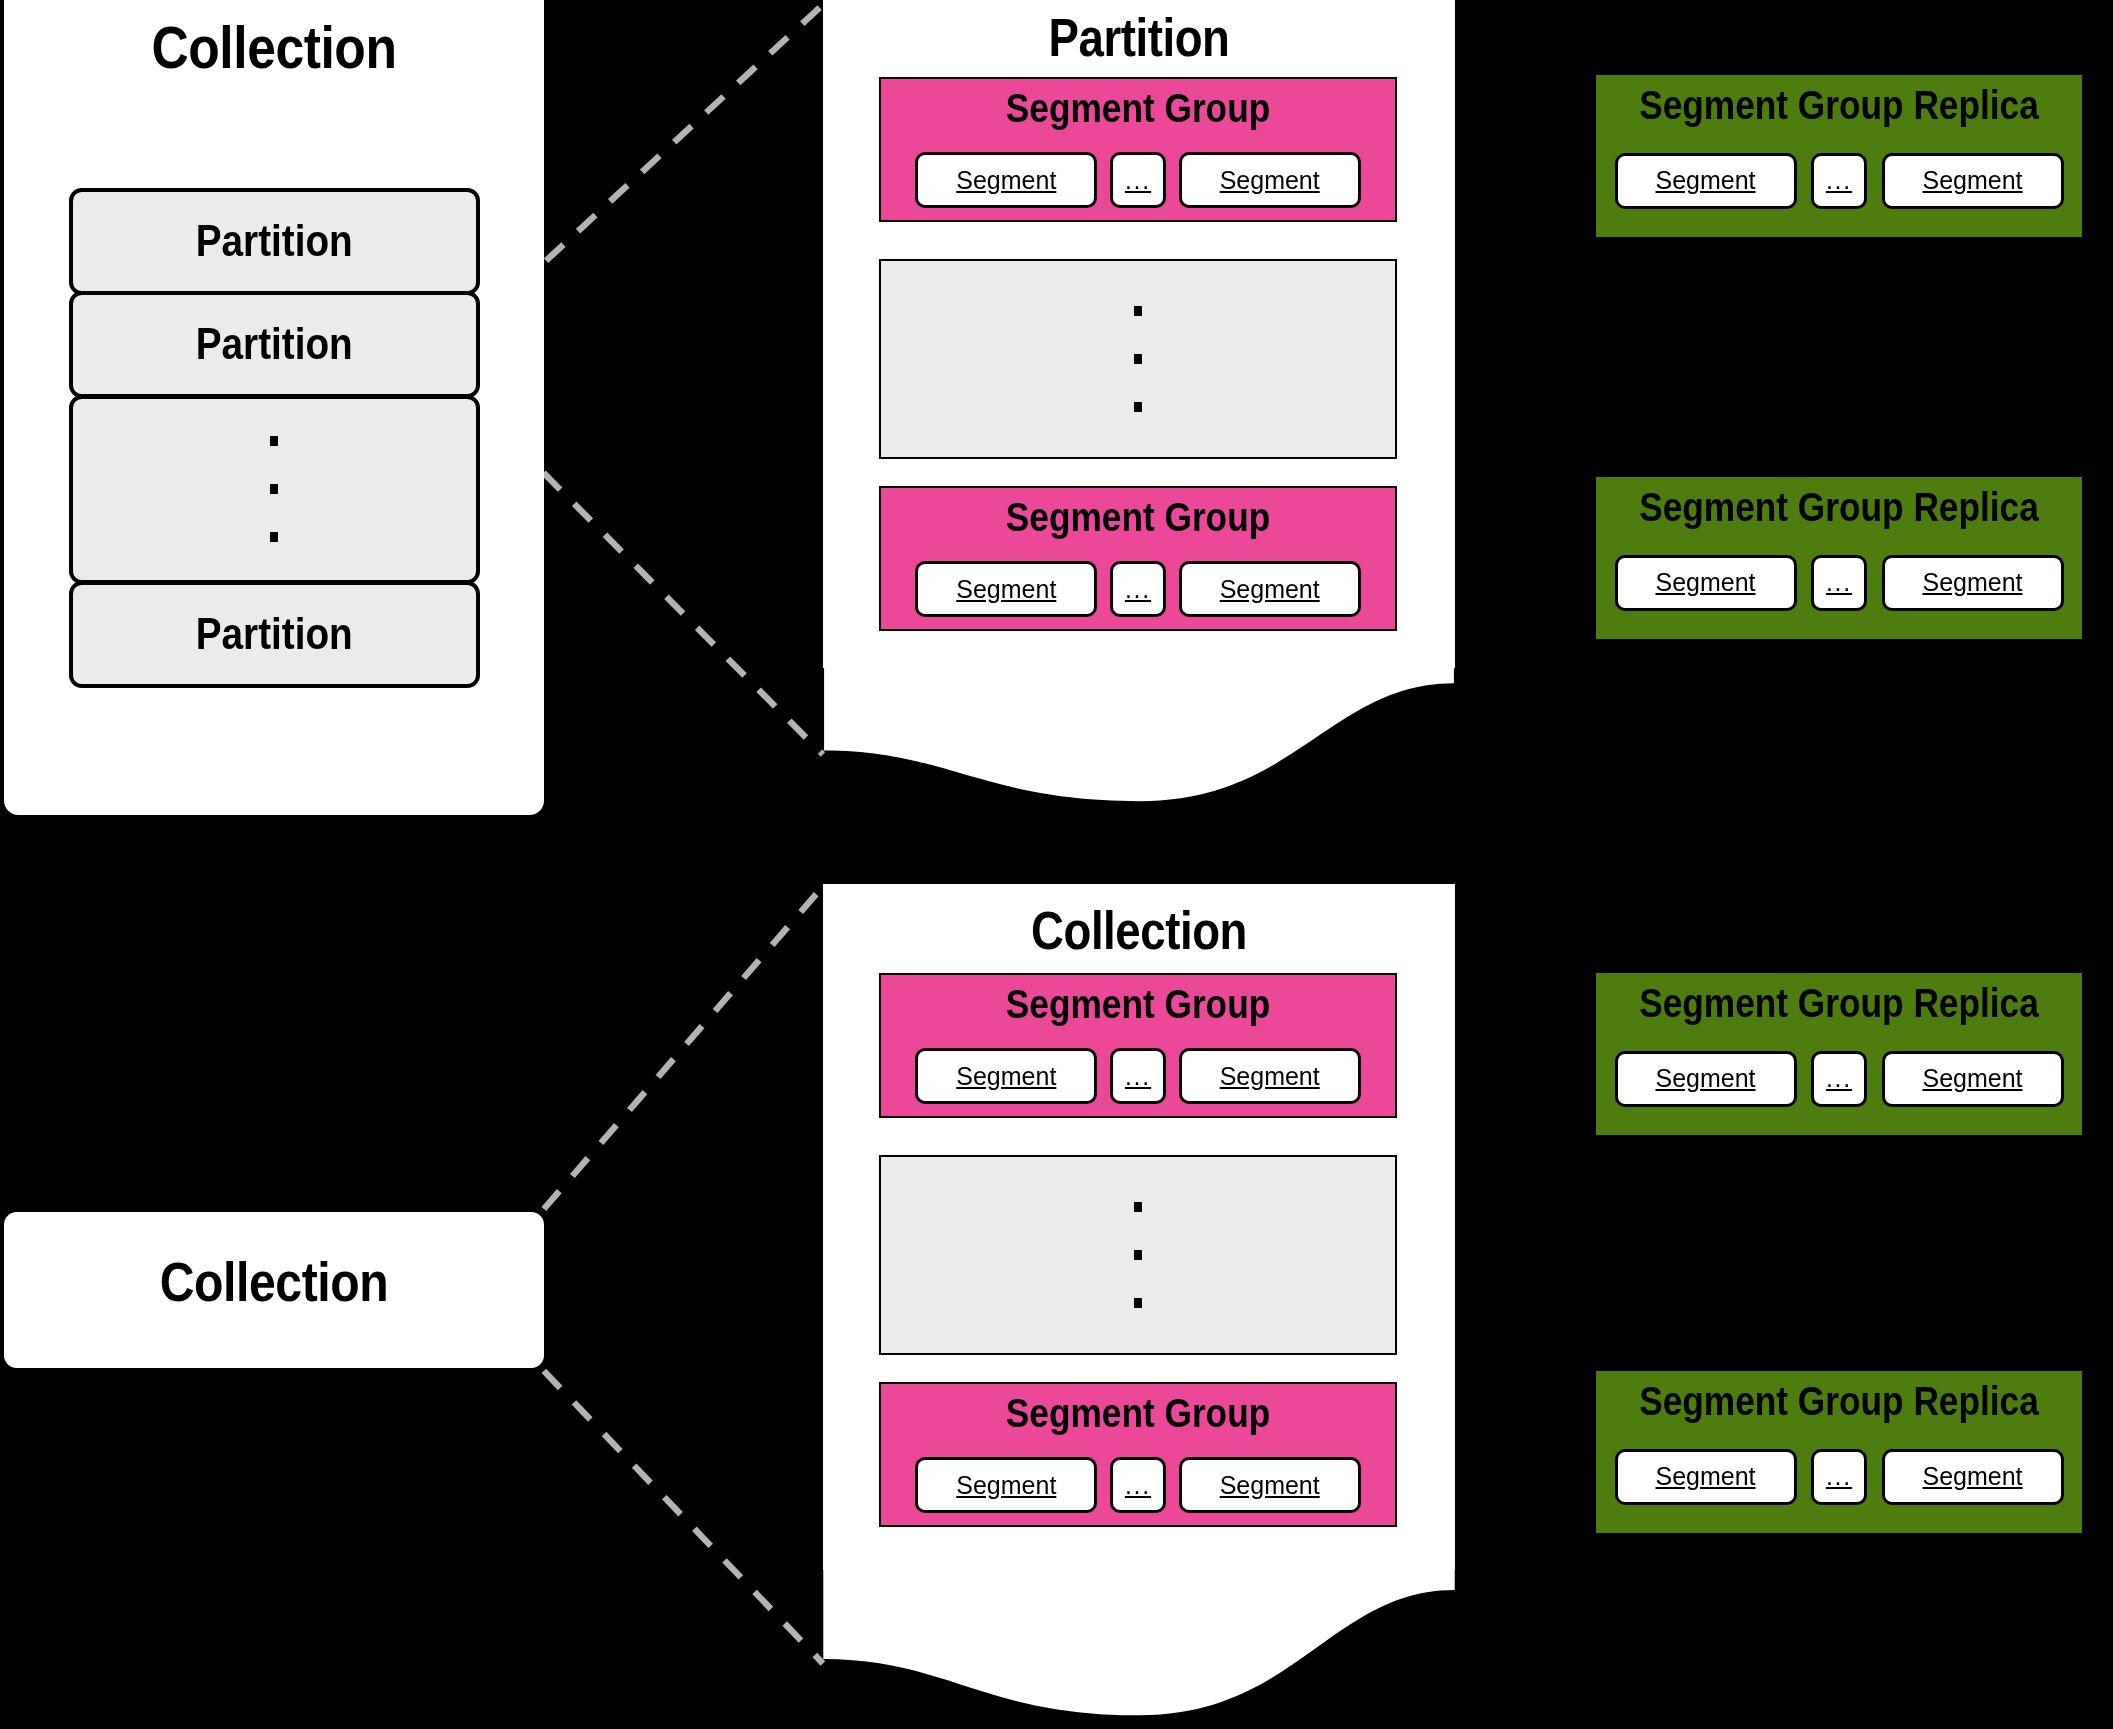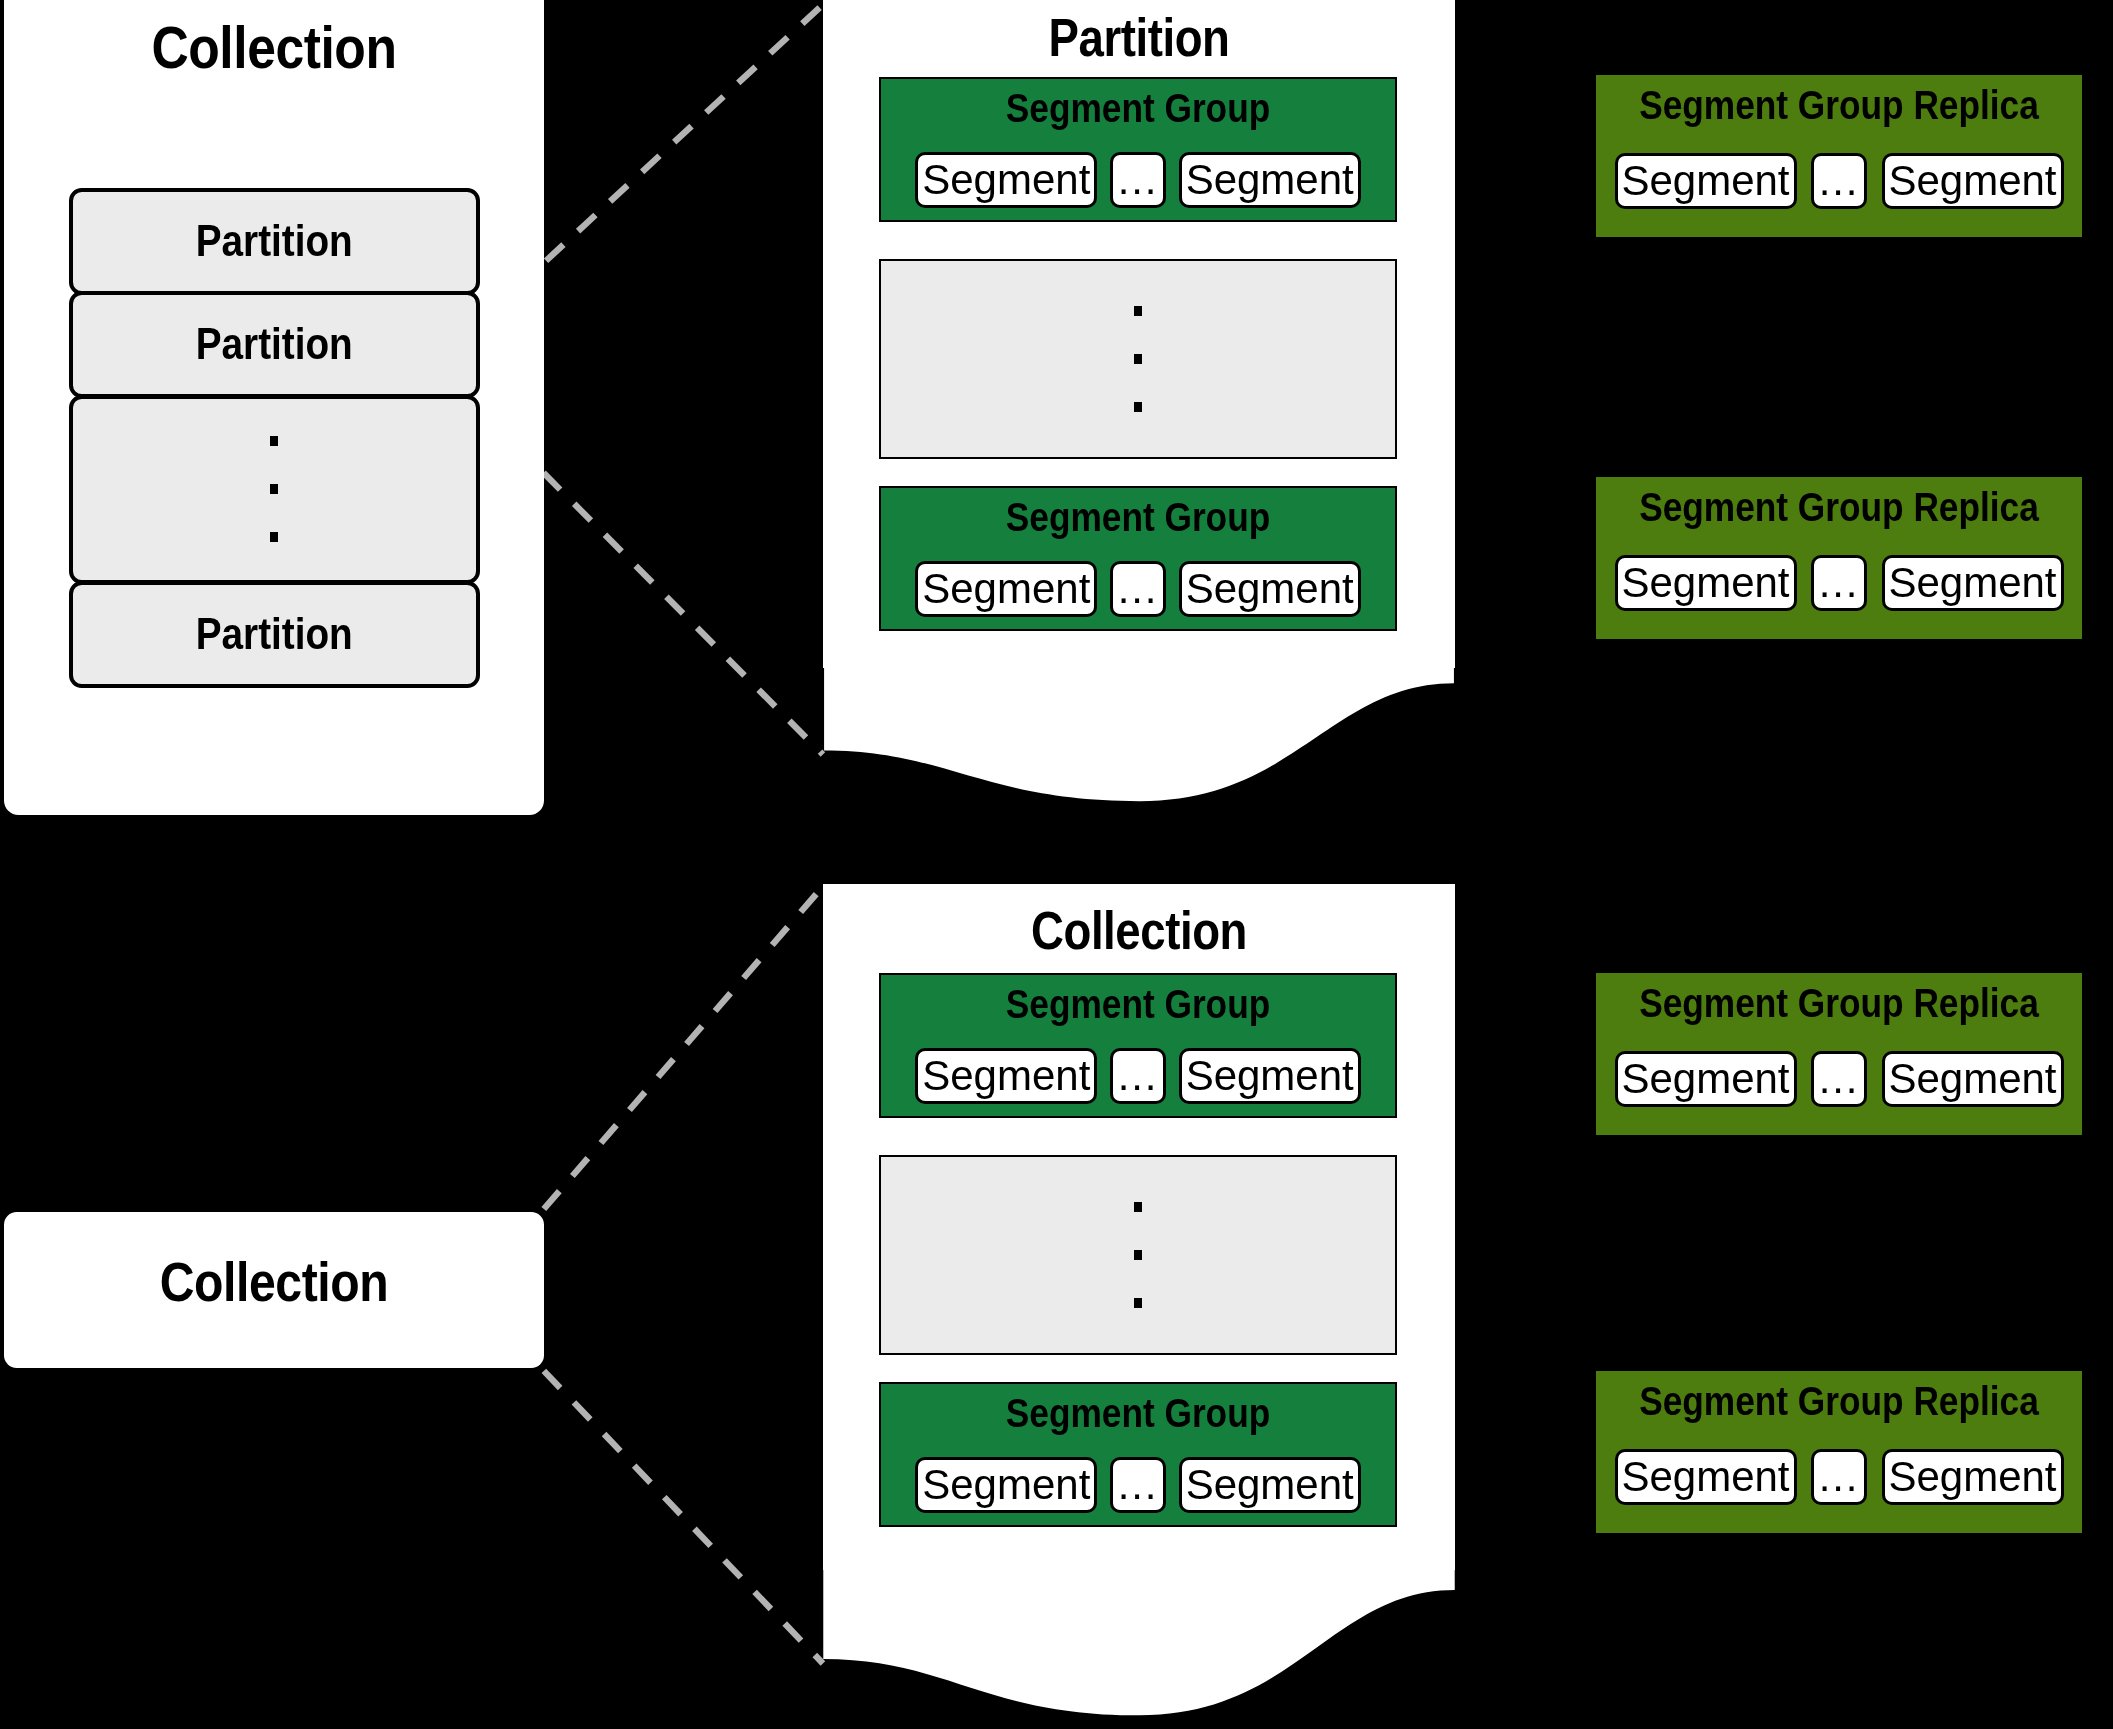--- a/index.html
+++ b/index.html
@@ -81,21 +81,21 @@
     display: block;
     width: 8.2px;
     height: 10px;
     background: #000000;
     margin: 19px 0;
   }
 
   
   .segment-group {
     position: absolute;
-    background: #15803d;
+    background: #ec4899;
     border: 2.7px solid #000000;
     box-sizing: border-box;
   }
   .segment-group .sg-title {
     position: absolute;
     top: 5.5px;
     left: 0;
     width: 100%;
     text-align: center;
     font-weight: bold;
@@ -115,24 +115,25 @@
     gap: 12.7px;
   }
   .seg-box {
     background: #ffffff;
     border: 3.6px solid #000000;
     border-radius: 10px;
     box-sizing: border-box;
     display: flex;
     align-items: center;
     justify-content: center;
-    font-size: 42px;
+    font-size: 25px;
     color: #000000;
     font-family: "Liberation Sans", sans-serif;
     white-space: nowrap;
+    text-decoration: underline;
   }
   .seg-box.wide { width: 182px; height: 56px; }
   .seg-box.dots { width: 56px;  height: 56px; letter-spacing: 1.8px; }
 
   
   .group-ellipsis {
     position: absolute;
     background: #ebebeb;
     border: 2.7px solid #000000;
     box-sizing: border-box;

